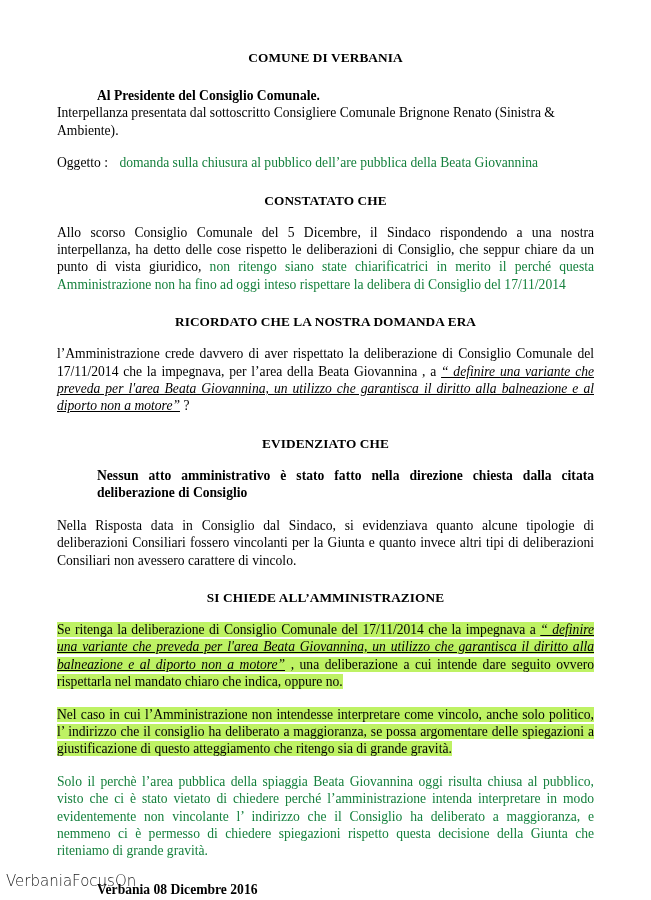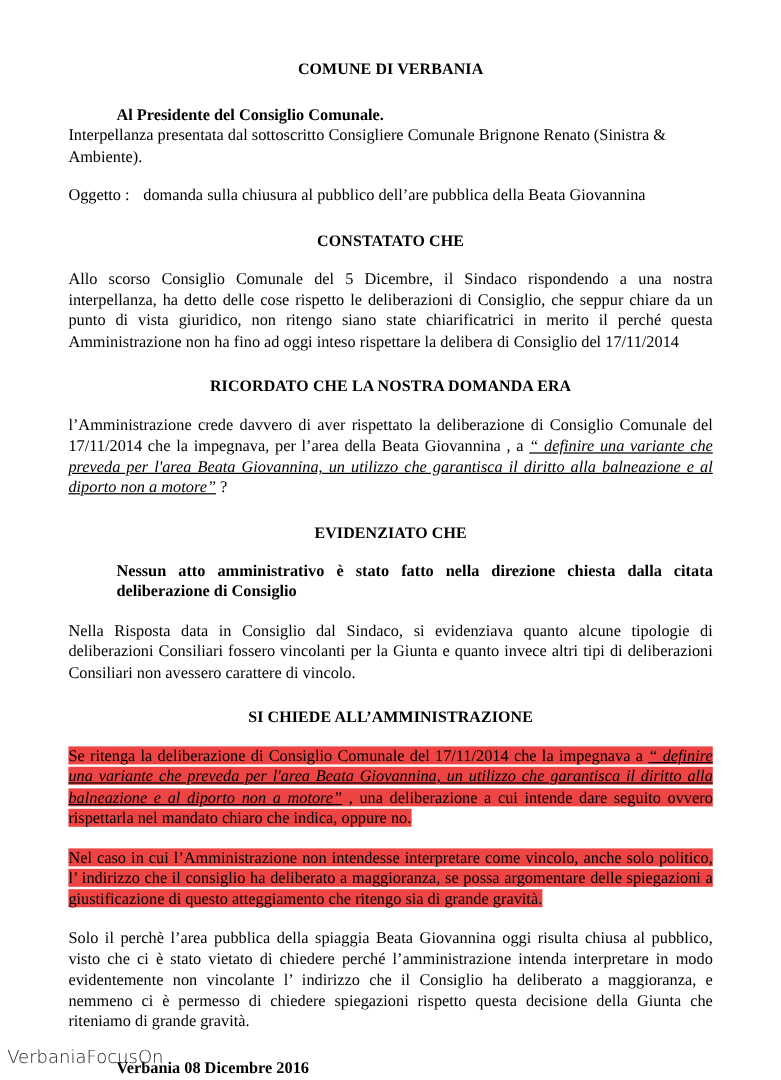--- a/index.html
+++ b/index.html
@@ -41,27 +41,27 @@
   p {
     margin: 0;
     font-size: 13.6px;
     line-height: 17.4px;
   }
   .just {
     text-align: justify;
     text-justify: inter-word;
   }
   .bold { font-weight: bold; margin-left: 40px; }
-  .red { color: #000000; }
+  .red { color: #15803d; }
   .quote {
     font-style: italic;
     text-decoration: underline;
   }
   .hl {
-    background: #ef4444;
+    background: #bef264;
     box-decoration-break: clone;
     -webkit-box-decoration-break: clone;
   }
   .watermark {
     position: absolute;
     left: 6px;
     top: 872px;
     font-family: "DejaVu Sans", "Liberation Sans", sans-serif;
     font-size: 15px;
     font-weight: 300;

